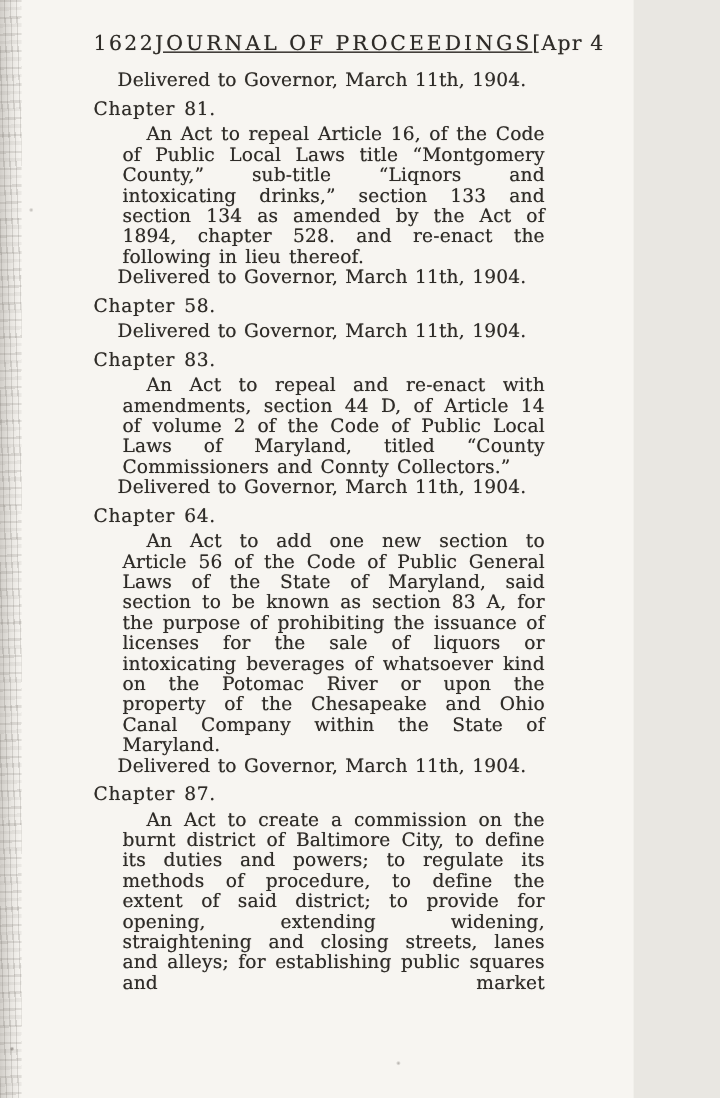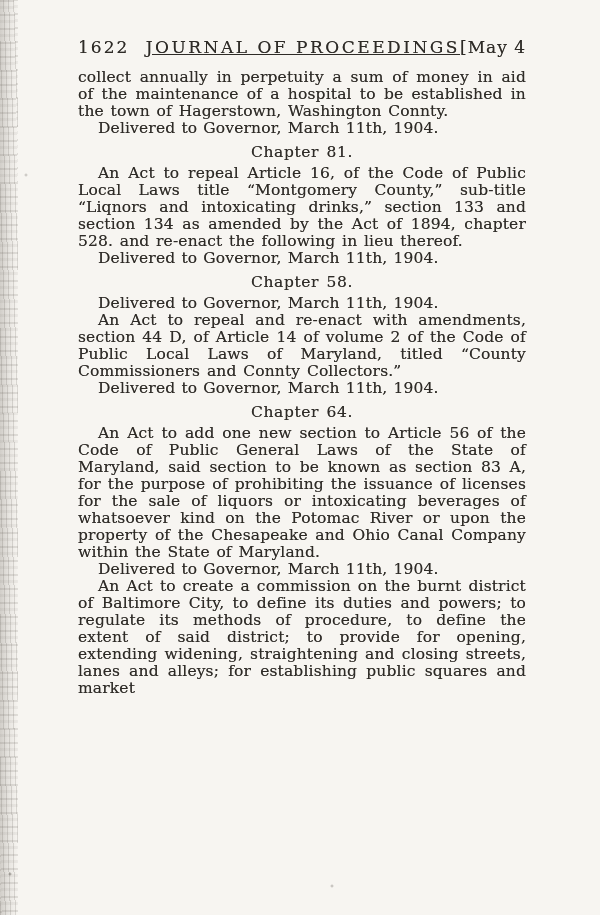--- a/index.html
+++ b/index.html
@@ -2,24 +2,24 @@
 <html><head>
 <meta charset="utf-8">
 <style>
   html, body {
     margin: 0;
     padding: 0;
     background: #e9e7e2;
   }
   .page {
     position: relative;
-    width: 600px;
+    width: 528px;
     height: 915px;
     box-sizing: border-box;
-    padding: 36px 74px 0 78px;
+    padding: 26px 74px 0 78px;
     background:
       radial-gradient(2px 2px at 10px 874px, rgba(70,64,58,.55), transparent),
       radial-gradient(2px 2px at 332px 886px, rgba(70,64,58,.40), transparent),
       radial-gradient(2px 2px at 26px 175px, rgba(70,64,58,.35), transparent),
       #f7f5f1;
     color: #2e2b27;
     font-family: "DejaVu Serif", "Liberation Serif", serif;
     text-shadow: 0 0 0.6px rgba(46,43,39,0.6);
     overflow: hidden;
   }
@@ -45,76 +45,77 @@
   .page-date  { width: 78px; text-align: right; letter-spacing: 1px; }
 
   .page-body { font-size: 15.5px; line-height: 17px; }
 
   .para {
     margin: 0;
     text-align: justify;
     letter-spacing: 0.15px;
     word-spacing: 1.6px;
   }
-  .indent { text-indent: 20px; }
+  .indent { text-indent: 20px; margin-left: 24px; }
   .continues { text-align-last: justify; }
 
   .delivery {
     margin: 0;
     text-indent: 20px;
     letter-spacing: 0.15px;
     word-spacing: 1px;
   }
   .chapter-heading {
     margin: 7px 0 4px 0;
     font-size: 15.5px;
     font-weight: normal;
-    text-align: center;
+    text-align: left;
     line-height: 17px;
     letter-spacing: 0.6px;
     word-spacing: 2px;
   }
 </style>
 </head>
 <body>
 
 <div class="page">
   <div class="edge-noise"></div>
 
   <header class="page-header">
     <span class="page-num">1622</span>
     <span class="page-title">JOURNAL OF PROCEEDINGS</span>
-    <span class="page-date">[May 4</span>
+    <span class="page-date">[Apr 4</span>
   </header>
 
   <main class="page-body">
 
-    <p class="para">collect annually in perpetuity a sum of money in aid of the maintenance of a hospital to be established in the town of Hagerstown, Washington Connty.</p>
     <p class="delivery">Delivered to Governor, March 11th, 1904.</p>
 
     <section class="chapter">
       <h2 class="chapter-heading">Chapter 81.</h2>
       <p class="para indent">An Act to repeal Article 16, of the Code of Public Local Laws title “Montgomery County,” sub-title “Liqnors and intoxicating drinks,” section 133 and section 134 as amended by the Act of 1894, chapter 528. and re-enact the following in lieu thereof.</p>
       <p class="delivery">Delivered to Governor, March 11th, 1904.</p>
     </section>
 
     <section class="chapter">
       <h2 class="chapter-heading">Chapter 58.</h2>
       <p class="delivery">Delivered to Governor, March 11th, 1904.</p>
     </section>
 
     <section class="chapter">
+      <h2 class="chapter-heading">Chapter 83.</h2>
       <p class="para indent">An Act to repeal and re-enact with amendments, section 44 D, of Article 14 of volume 2 of the Code of Public Local Laws of Maryland, titled “County Commissioners and Connty Collectors.”</p>
       <p class="delivery">Delivered to Governor, March 11th, 1904.</p>
     </section>
 
     <section class="chapter">
       <h2 class="chapter-heading">Chapter 64.</h2>
       <p class="para indent">An Act to add one new section to Article 56 of the Code of Public General Laws of the State of Maryland, said section to be known as section 83 A, for the purpose of prohibiting the issuance of licenses for the sale of liquors or intoxicating beverages of whatsoever kind on the Potomac River or upon the property of the Chesapeake and Ohio Canal Company within the State of Maryland.</p>
       <p class="delivery">Delivered to Governor, March 11th, 1904.</p>
     </section>
 
     <section class="chapter">
+      <h2 class="chapter-heading">Chapter 87.</h2>
       <p class="para indent continues">An Act to create a commission on the burnt district of Baltimore City, to define its duties and powers; to regulate its methods of procedure, to define the extent of said district; to provide for opening, extending widening, straightening and closing streets, lanes and alleys; for establishing public squares and market</p>
     </section>
 
   </main>
 </div>
 
 </body></html>

